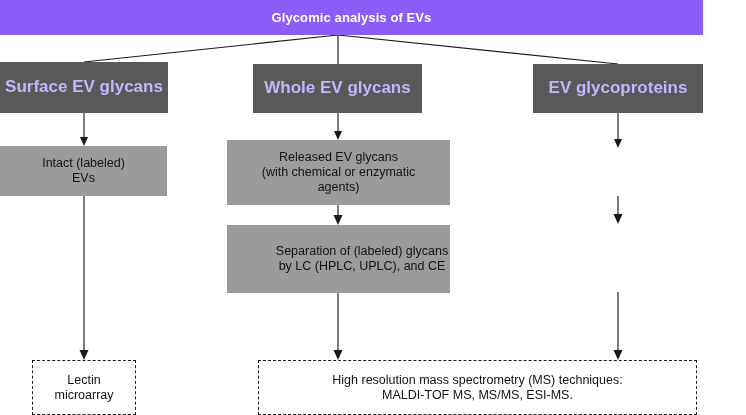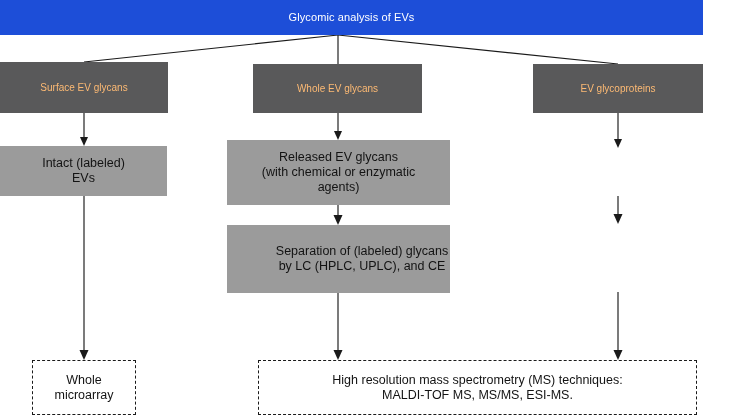--- a/index.html
+++ b/index.html
@@ -23,30 +23,31 @@
     display: flex;
     align-items: center;
     justify-content: center;
     text-align: center;
     color: #1b1b1b;
     line-height: 1.18;
     white-space: pre-line;
     font-family: "Liberation Sans", sans-serif;
   }
   .banner {
-    background: #1d4ed8;
+    background: #8b5cf6;
     color: #ffffff;
-    font-weight: normal;
-    font-size: 11px;
+    font-weight: bold;
+    font-size: 13px;
     letter-spacing: .1px;
   }
   .lvl2 {
     background: #59595a;
-    color: #fdba74;
-    font-size: 10px;
+    color: #c4b5fd;
+    font-size: 17px;
+    font-weight: bold;
   }
   .lvl3 {
     background: #9b9b9b;
     color: #131313;
     font-size: 12.5px;
   }
   .dashed {
     background: #ffffff;
     border: 1.6px dashed #1a1a1a;
     color: #131313;
@@ -110,19 +111,19 @@
 
   <div class="node lvl3" style="left:227px; top:140px; width:223px; height:65px;">Released EV glycans
 (with chemical or enzymatic
 agents)</div>
 
 
   <div class="node lvl3" style="left:227px; top:225px; width:223px; height:68px;padding-left:47px;">Separation of (labeled) glycans
 by LC (HPLC, UPLC), and CE</div>
 
 
-  <div class="node dashed" style="left:32px; top:360px; width:104px; height:55px;">Whole
+  <div class="node dashed" style="left:32px; top:360px; width:104px; height:55px;">Lectin
 microarray</div>
 
   <div class="node dashed" style="left:258px; top:360px; width:439px; height:55px;">High resolution mass spectrometry (MS) techniques:
 MALDI-TOF MS, MS/MS, ESI-MS.</div>
 
 </div>
 
 </body></html>

